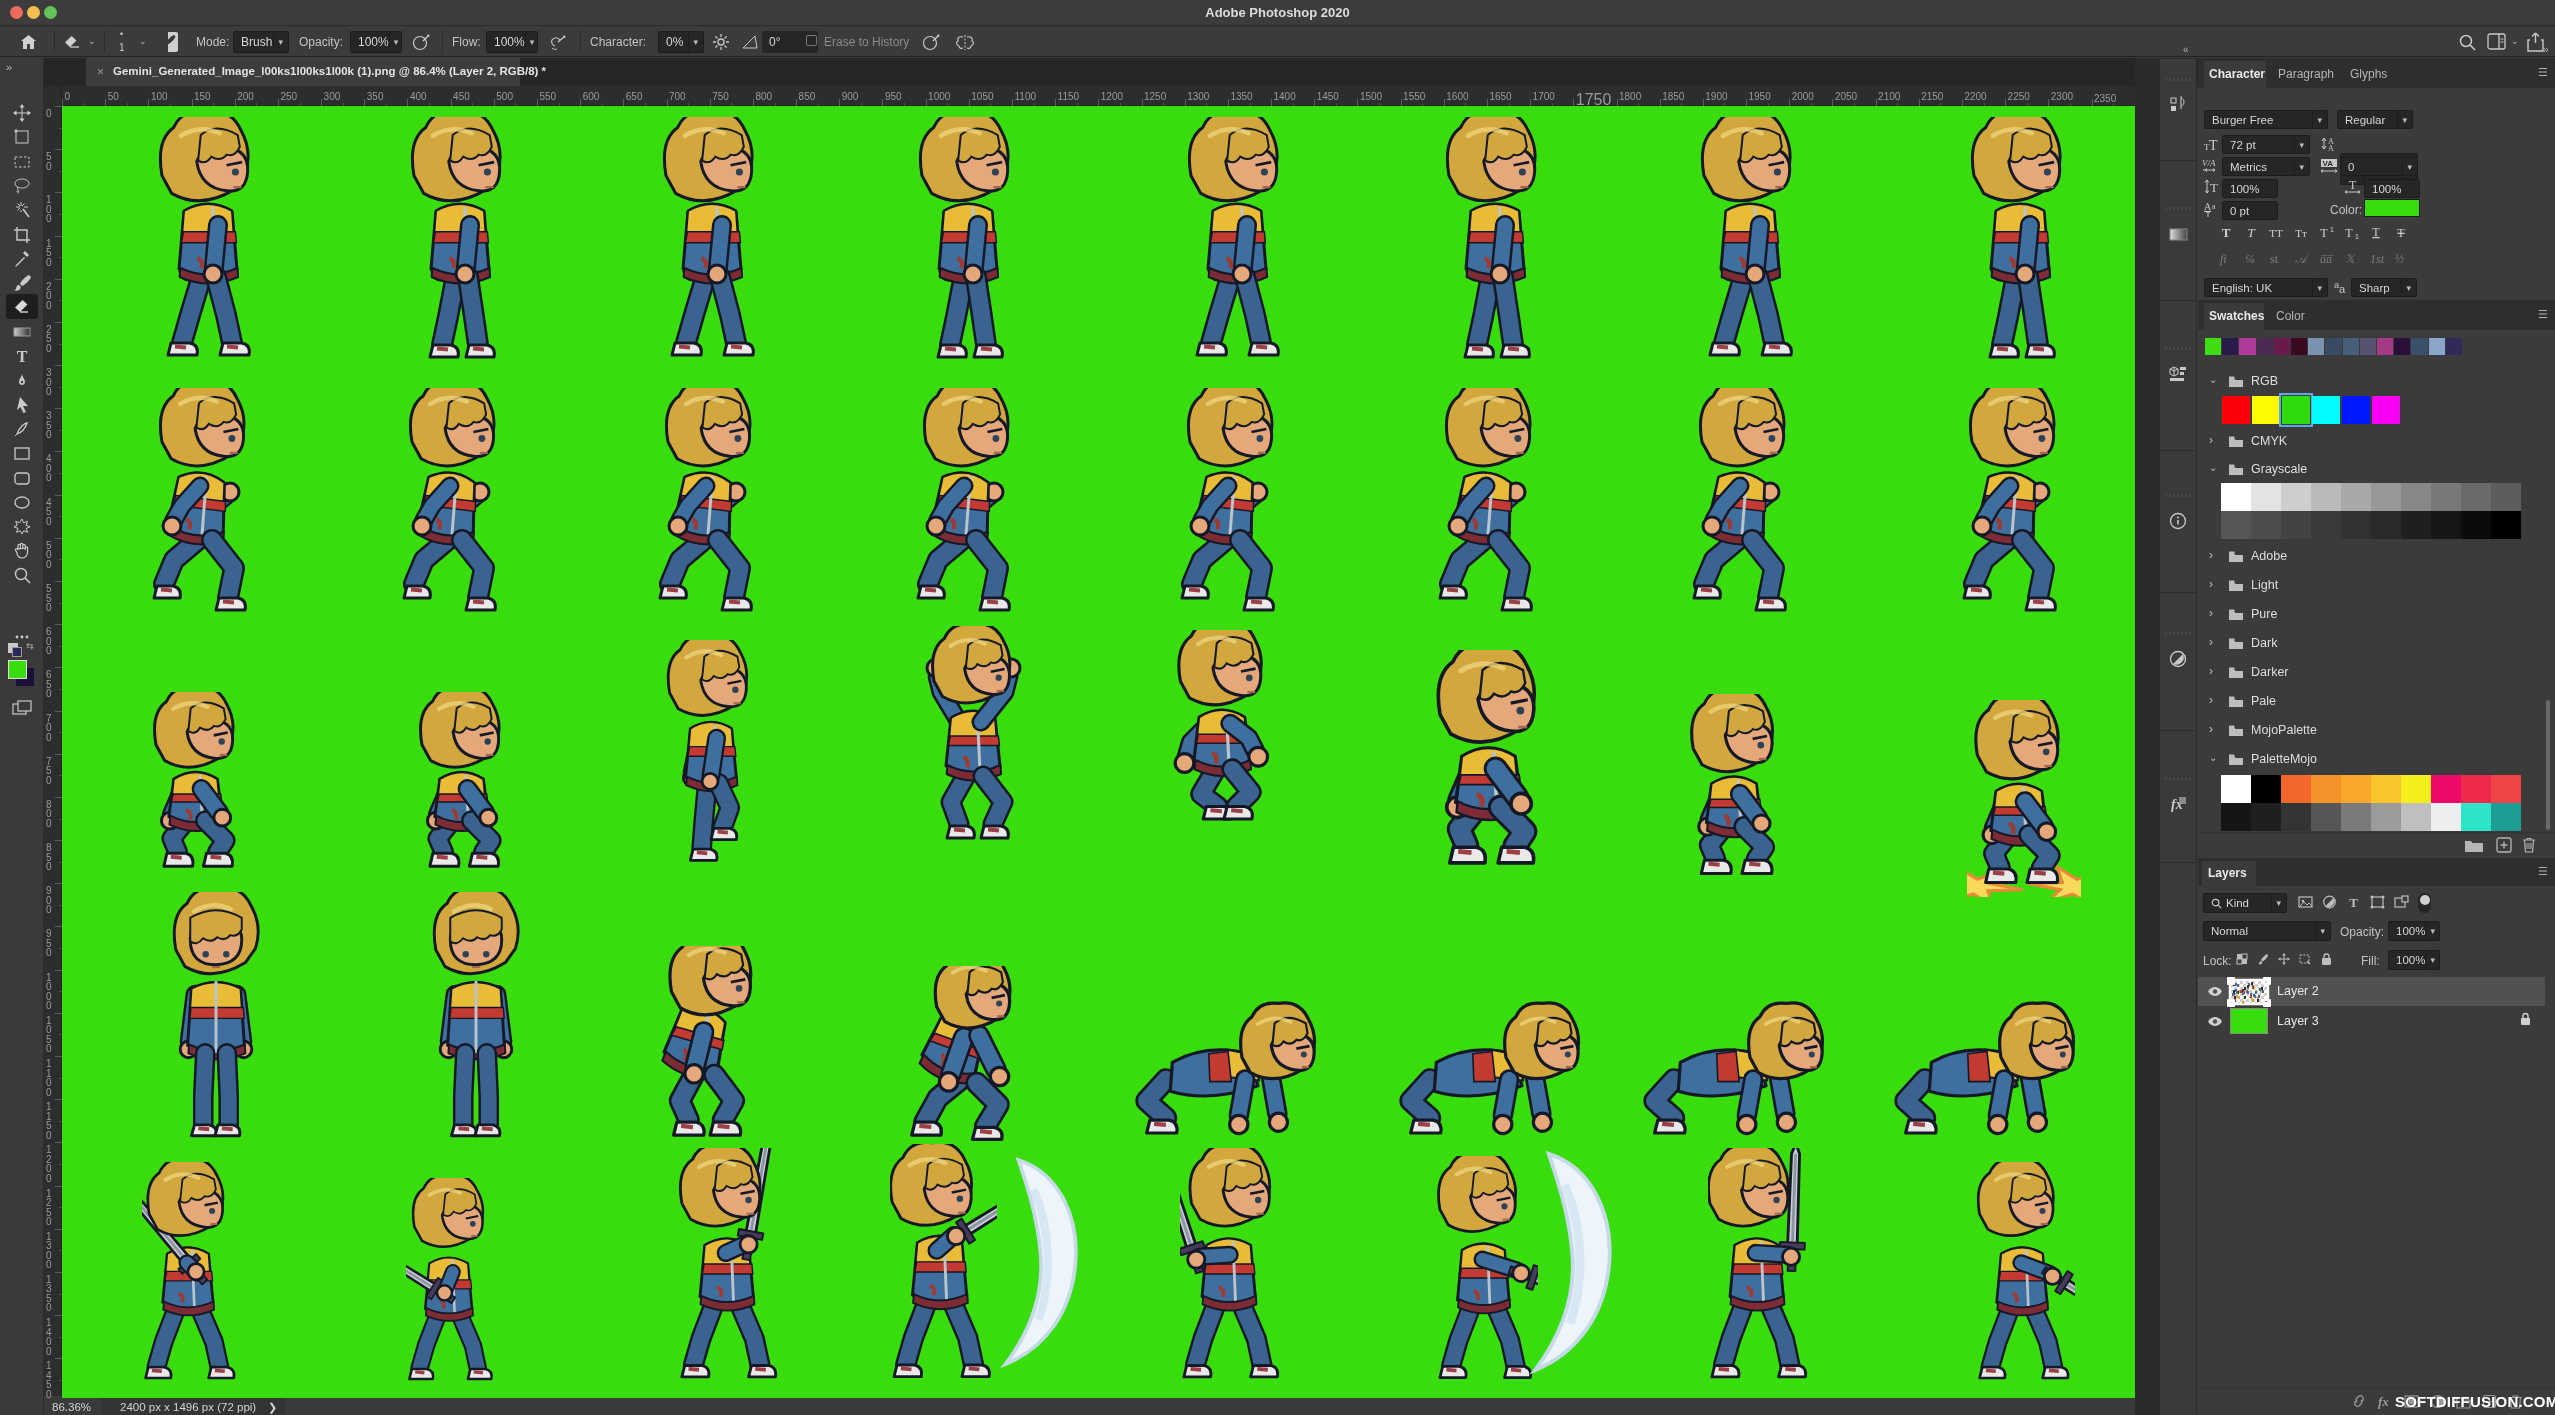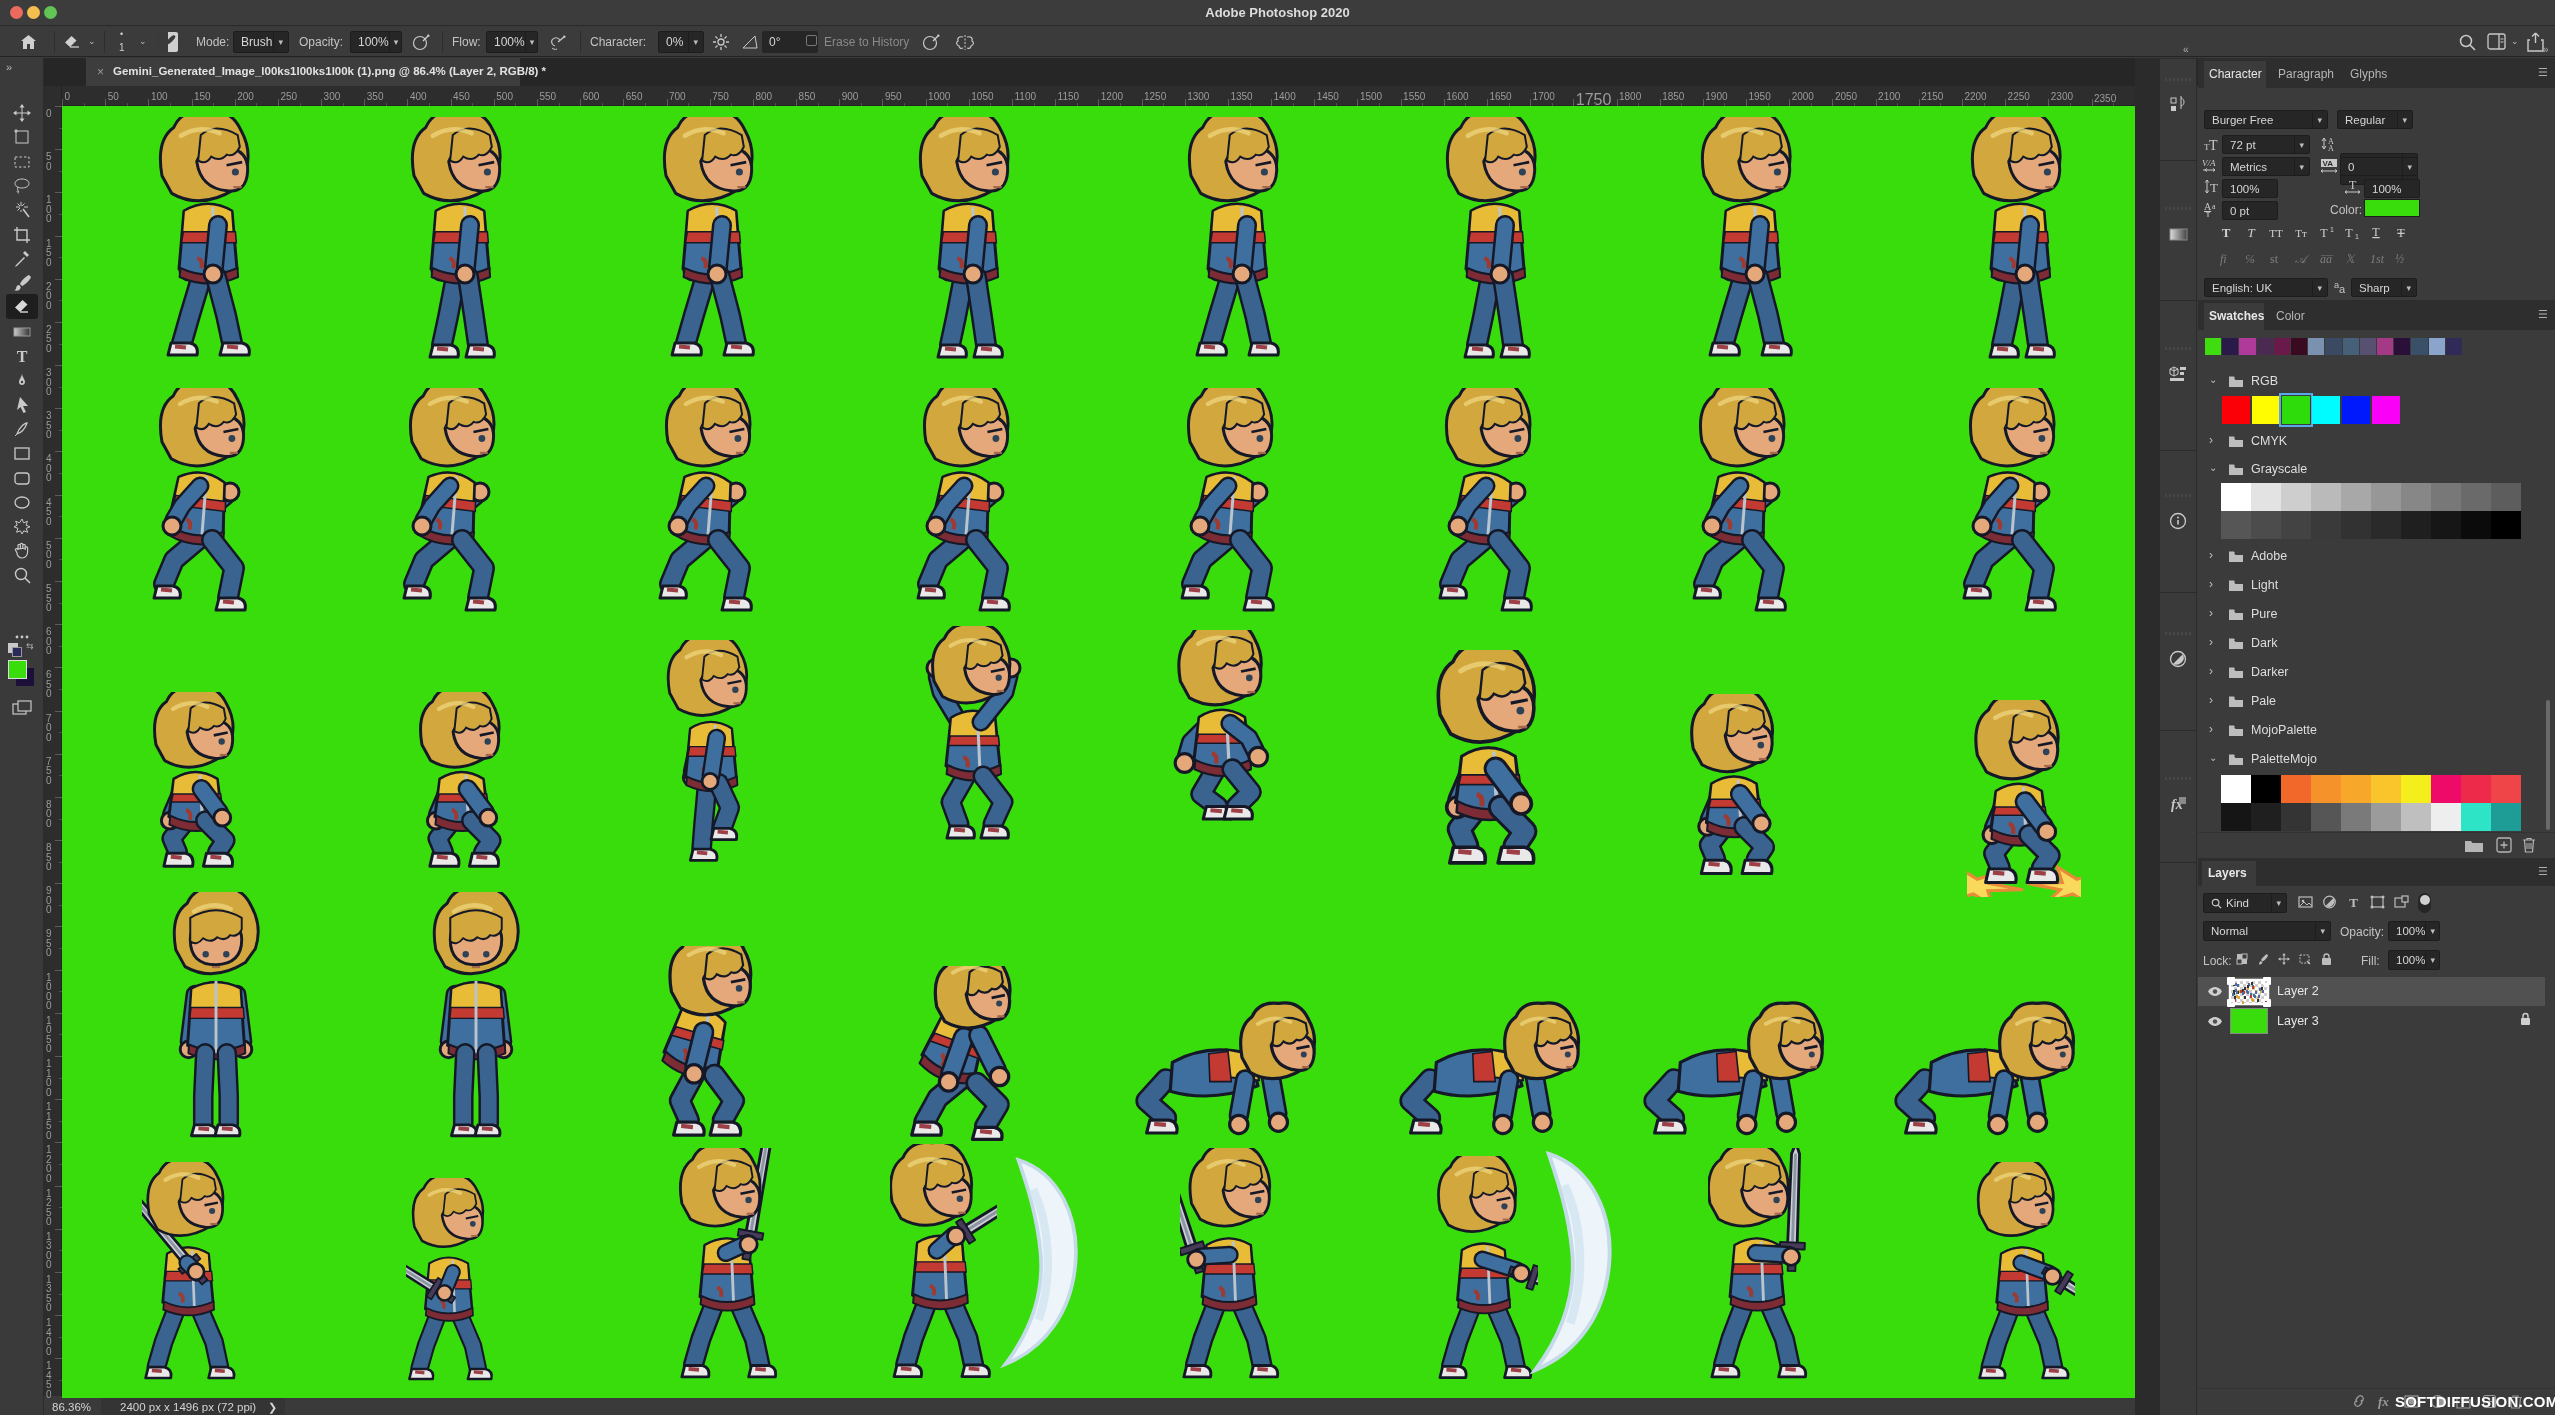--- a/index.html
+++ b/index.html
@@ -602,21 +602,21 @@
     <circle cx="9" cy="9" r="7.5" fill="none" stroke="#c9c9c9" stroke-width="1.3"></circle>
     <path d="M4 14L14 4a7.5 7.5 0 01-10 10z" fill="#c9c9c9"></path>
   </svg>
 <div class="abs" style="left:2165px;top:777px;width:26px;height:3px;background:repeating-linear-gradient(90deg,#474747 0 2px,transparent 2px 4px)"></div>
 <svg class="abs" style="left:2169px;top:795px" width="19" height="18" viewBox="0 0 19 18" fill="none">
     <text x="2" y="14" font-size="14" font-style="italic" font-weight="bold" fill="#c9c9c9" font-family="Liberation Serif">fx</text>
     <rect x="10" y="2" width="7" height="7" fill="#8a8a8a"></rect>
   </svg>
 <div class="abs" style="left:2198px;top:58px;width:357px;height:30px;background:#2e2e2e"></div>
 <div class="abs" style="left:2204px;top:61px;width:62px;height:27px;background:#3b3b3b"></div>
-<div class="abs" style="left:2209px;top:67px;color:#e8e8e8;font-size:12px;font-weight:normal">Character</div>
+<div class="abs" style="left:2209px;top:67px;color:#e8e8e8;font-size:12px;font-weight:bold">Character</div>
 <div class="abs" style="left:2278px;top:67px;color:#b5b5b5;font-size:12px">Paragraph</div>
 <div class="abs" style="left:2350px;top:67px;color:#b5b5b5;font-size:12px">Glyphs</div>
 <div class="abs" style="left:2538px;top:66px;color:#b0b0b0;font-size:11px">☰</div>
 <div class="fld" style="left:2204px;top:110px;width:124px;height:19px;font-size:11.5px">Burger Free<span class="car">▾</span></div>
 <div class="fld" style="left:2337px;top:110px;width:76px;height:19px;font-size:11.5px">Regular<span class="car">▾</span></div>
 <svg class="abs" style="left:2204px;top:137px" width="17" height="14" viewBox="0 0 17 14">
     <text x="0" y="13" font-size="9" fill="#c9c9c9" font-family="Liberation Serif">T</text>
     <text x="5" y="13" font-size="14" fill="#c9c9c9" font-family="Liberation Serif">T</text>
   </svg>
 <div class="fld" style="left:2222px;top:135px;width:88px;height:19px;font-size:11.5px">72 pt<span class="car">▾</span></div>

